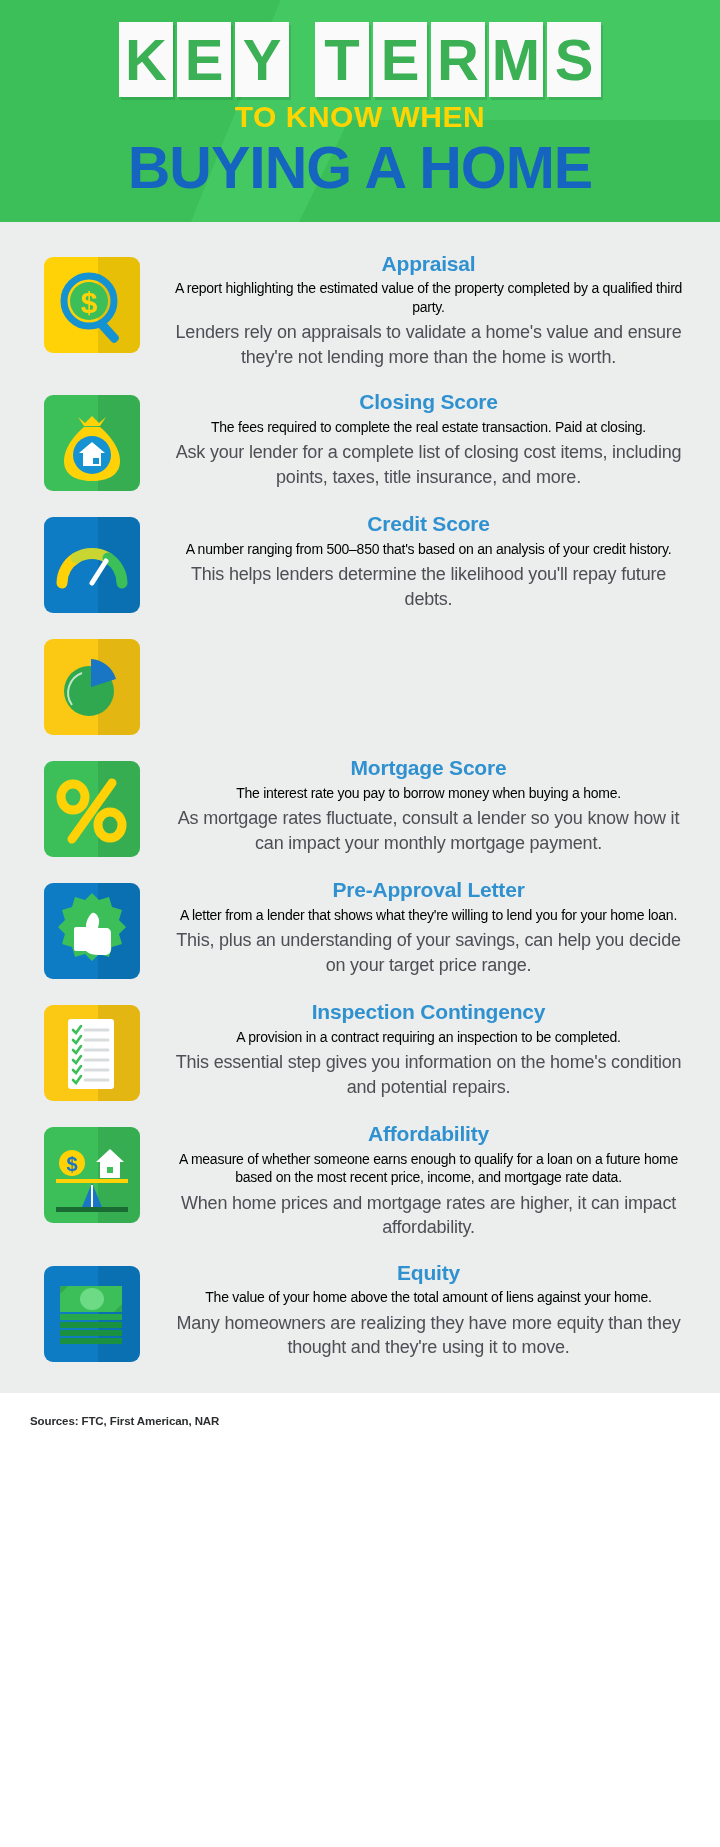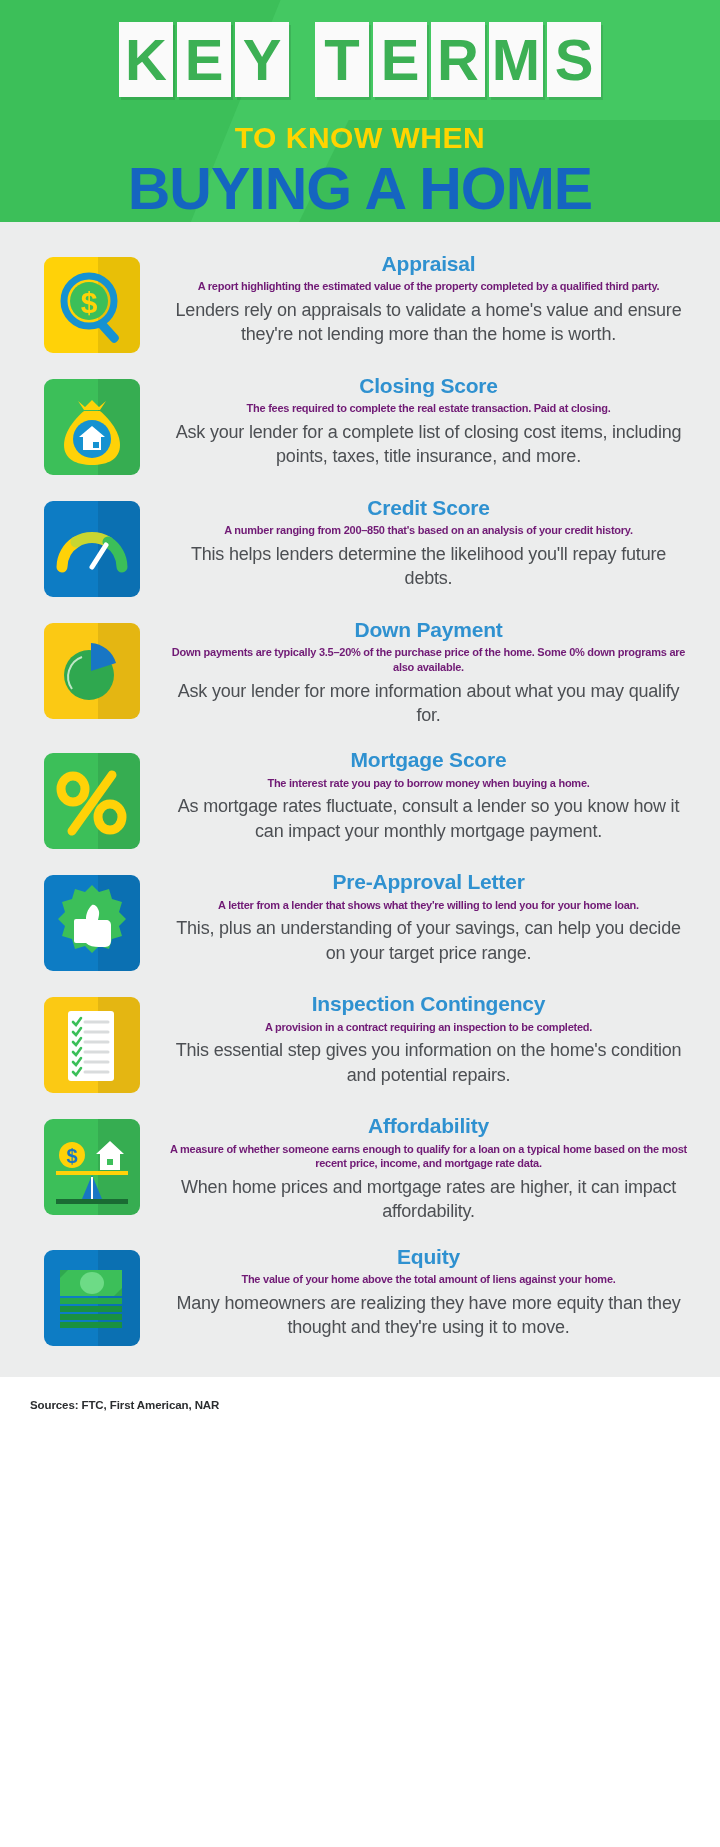--- a/index.html
+++ b/index.html
@@ -46,21 +46,21 @@
     box-shadow:2px 3px 0 rgba(0,0,0,.10);
     display:flex; align-items:center; justify-content:center;
     font-size:58px; font-weight:bold;
     color:#3cb054;
     font-family:"Liberation Sans", sans-serif;
     line-height:1;
     letter-spacing:0;
   }
 
   .subtitle {
-    margin-top:24px;
+    margin-top:3px;
     font-size:30px; font-weight:bold;
     color:#ffd400;
     letter-spacing:.5px;
     font-family:"Liberation Sans", sans-serif;
   }
   .bigtitle {
     margin-top:4px;
     font-size:59px; font-weight:bold;
     color:#1565c0;
     letter-spacing:-1px;
@@ -102,23 +102,23 @@
   }
   .term-title {
     color:#2f91d0;
     font-size:21px;
     font-weight:bold;
     letter-spacing:-.2px;
     line-height:1.25;
     margin-bottom:2px;
   }
   .term-def {
-    color:#701a75;
-    font-size:11px;
-    font-weight:bold;
+    color:#000000;
+    font-size:14px;
+    font-weight:normal;
     line-height:1.33;
     letter-spacing:-.25px;
   }
   .term-note {
     color:#4c4f53;
     font-size:18px;
     font-weight:normal;
     line-height:1.36;
     letter-spacing:-.2px;
     margin-top:4px;
@@ -206,38 +206,33 @@
       <div class="shade"></div>
       <svg width="96" height="96" viewBox="0 0 96 96">
         <path d="M18 66 a30 30 0 0 1 14 -25" fill="none" stroke="#ffd208" stroke-width="11" stroke-linecap="round"></path>
         <path d="M32 41 a30 30 0 0 1 32 0" fill="none" stroke="#c9d631" stroke-width="11" stroke-linecap="round"></path>
         <path d="M64 41 a30 30 0 0 1 14 25" fill="none" stroke="#3cbf59" stroke-width="11" stroke-linecap="round"></path>
         <path d="M48 66 L62 44" stroke="#ffffff" stroke-width="5" stroke-linecap="round"></path>
       </svg>
     </div>
     <div class="term-text">
       <div class="term-title">Credit Score</div>
-      <div class="term-def">A number ranging from 200–850 that's based on an analysis of your credit history.</div>
+      <div class="term-def">A number ranging from 500–850 that's based on an analysis of your credit history.</div>
       <div class="term-note">This helps lenders determine the likelihood you'll repay future debts.</div>
     </div>
   </div>
 
   <div class="term">
     <div class="icon-box" style="background:#fbc914;">
       <div class="shade"></div>
       <svg width="96" height="96" viewBox="0 0 96 96">
         <circle cx="45" cy="52" r="25" fill="#2fa84f"></circle>
         <path d="M47 48 L47 20 A28 28 0 0 1 72 40 Z" fill="#1876c4"></path>
         <path d="M28 66 a21 21 0 0 1 10 -32" fill="none" stroke="#bfe7c6" stroke-width="2"></path>
       </svg>
-    </div>
-    <div class="term-text">
-      <div class="term-title">Down Payment</div>
-      <div class="term-def">Down payments are typically 3.5–20% of the purchase price of the home. Some 0% down programs are also available.</div>
-      <div class="term-note">Ask your lender for more information about what you may qualify for.</div>
     </div>
   </div>
 
   <div class="term">
     <div class="icon-box" style="background:#3cbf59;">
       <div class="shade"></div>
       <svg width="96" height="96" viewBox="0 0 96 96">
         <ellipse cx="29" cy="36" rx="12" ry="13" fill="none" stroke="#ffd208" stroke-width="9"></ellipse>
         <ellipse cx="66" cy="64" rx="12" ry="13" fill="none" stroke="#ffd208" stroke-width="9"></ellipse>
         <path d="M68 22 L28 78" stroke="#ffd208" stroke-width="9" stroke-linecap="round"></path>
@@ -305,21 +300,21 @@
         <path d="M66 22 l14 13 h-4 v16 h-20 v-16 h-4 z" fill="#ffffff"></path>
         <rect x="63" y="40" width="6" height="6" fill="#3cbf59"></rect>
         <rect x="12" y="52" width="72" height="4" fill="#ffd208"></rect>
         <path d="M48 56 L58 80 H38 Z" fill="#1876c4"></path>
         <path d="M48 58 L48 80" stroke="#ffffff" stroke-width="2"></path>
         <rect x="12" y="80" width="72" height="5" fill="#1a6b33"></rect>
       </svg>
     </div>
     <div class="term-text">
       <div class="term-title">Affordability</div>
-      <div class="term-def">A measure of whether someone earns enough to qualify for a loan on a typical home based on the most recent price, income, and mortgage rate data.</div>
+      <div class="term-def">A measure of whether someone earns enough to qualify for a loan on a future home based on the most recent price, income, and mortgage rate data.</div>
       <div class="term-note">When home prices and mortgage rates are higher, it can impact affordability.</div>
     </div>
   </div>
 
   <div class="term">
     <div class="icon-box" style="background:#0d7cc4;">
       <div class="shade"></div>
       <svg width="96" height="96" viewBox="0 0 96 96">
         <rect x="16" y="56" width="62" height="6" fill="#1a9140"></rect>
         <rect x="16" y="64" width="62" height="6" fill="#1a9140"></rect>

